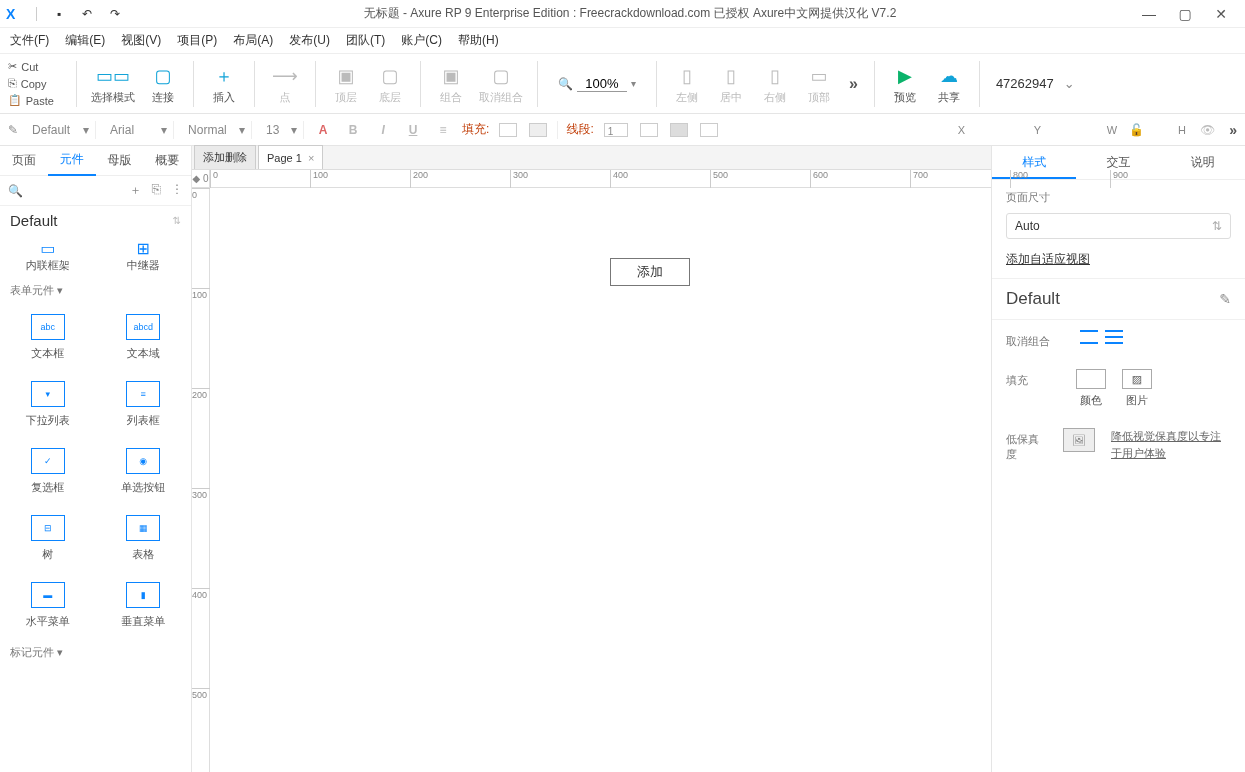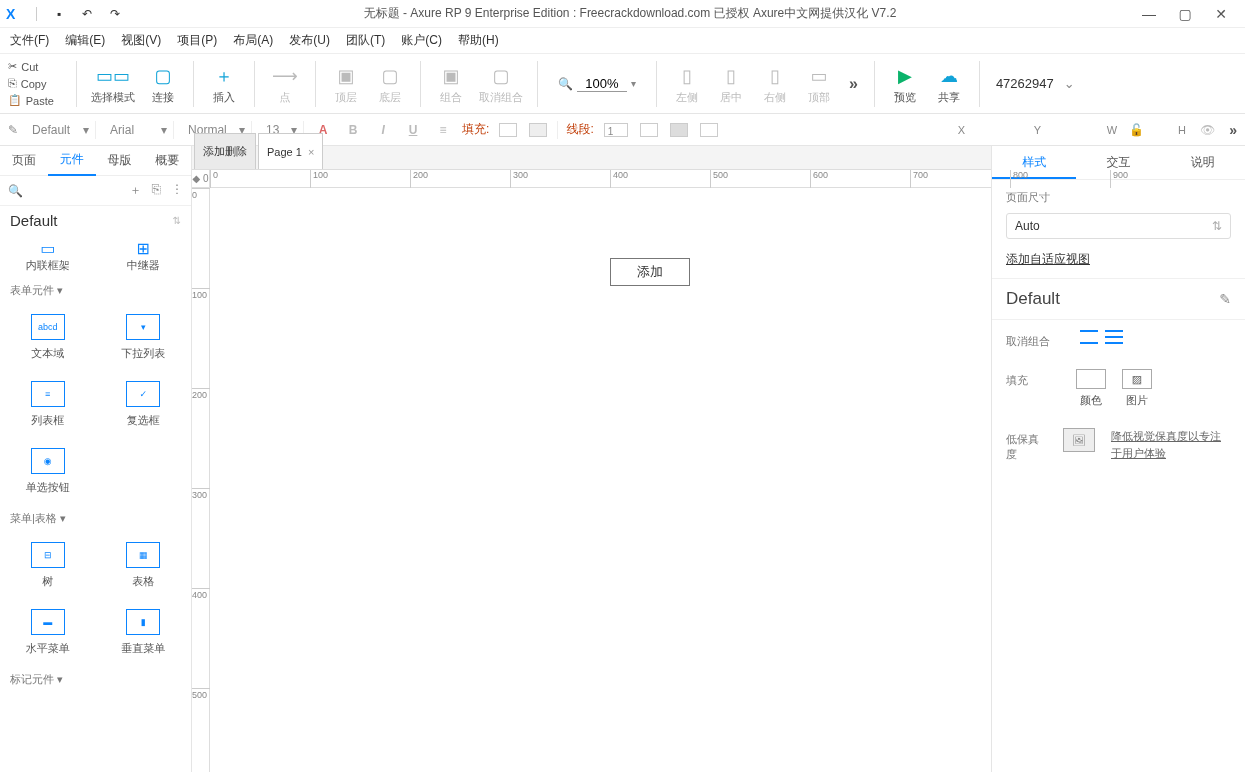--- a/index.html
+++ b/index.html
@@ -60,21 +60,21 @@
 .lp-section { padding:6px 10px; font-size:11px; color:#777;}
 .lp-grid { display:flex; flex-wrap:wrap;}
 .lp-item { width:50%; display:flex; flex-direction:column; align-items:center; padding:10px 4px; cursor:pointer;}
 .lp-item .wico { width:34px; height:26px; border:1px solid #0a84ff; display:flex; align-items:center; justify-content:center; font-size:9px; color:#0a84ff; margin-bottom:6px;}
 .lp-item .wlbl { font-size:11px; color:#555;}
 .leftpanel .scroll { overflow-y:auto; flex:1;}
 
 
 .canvas { flex:1; display:flex; flex-direction:column; position:relative; background:#fff;}
 .pagetabs { height:24px; display:flex; align-items:flex-end; background:#f4f4f4; border-bottom:1px solid #ddd;}
-.pagetabs .ptab { height:36px; background:#eaeaea; border:1px solid #ccc; border-bottom:none; margin-left:2px; padding:2px 8px; font-size:11px; display:flex; align-items:center; gap:6px; cursor:pointer;text-align:right;}
+.pagetabs .ptab { height:24px; background:#eaeaea; border:1px solid #ccc; border-bottom:none; margin-left:2px; padding:2px 8px; font-size:11px; display:flex; align-items:center; gap:6px; cursor:pointer;text-align:right;}
 .pagetabs .ptab.active { background:#fff;}
 .pagetabs .ptab .x { color:#999; font-size:11px;}
 .rulerh { height:18px; border-bottom:1px solid #ddd; position:relative; background:#fff; margin-left:18px;}
 .rulerh .tick { position:absolute; top:0; font-size:9px; color:#888; border-left:1px solid #ccc; height:18px; padding-left:2px;}
 .canvasbody { flex:1; display:flex; position:relative;}
 .rulerv { width:18px; border-right:1px solid #ddd; position:relative;}
 .rulerv .tick { position:absolute; left:0; font-size:9px; color:#888; border-top:1px solid #ccc; width:18px; writing-mode:horizontal-tb; padding-top:1px; text-align:left;}
 .stage { flex:1; position:relative; background:#fff;}
 .widget { position:absolute; border:1px solid #777; background:#fff; display:flex; align-items:center; justify-content:center; font-size:13px; color:#333;}
 .corner { width:18px; height:18px; border-right:1px solid #ddd; border-bottom:1px solid #ddd; position:absolute; left:0; top:0; display:flex; align-items:center; justify-content:center; font-size:10px; color:#888;}
@@ -293,41 +293,44 @@
             <div>内联框架</div>
           </div>
         <div class="half">
             <div class="smico">⊞</div>
             <div>中继器</div>
           </div>
       </div>
       <div class="lp-section">表单元件 ▾</div>
       <div class="lp-grid" id="form-grid">
           <div class="lp-item">
+            <div class="wico">abc</div>
+            <div class="wlbl">文本框</div>
+          </div>
+          <div class="lp-item">
             <div class="wico">abcd</div>
             <div class="wlbl">文本域</div>
           </div>
           <div class="lp-item">
             <div class="wico">▾</div>
             <div class="wlbl">下拉列表</div>
           </div>
           <div class="lp-item">
             <div class="wico">≡</div>
             <div class="wlbl">列表框</div>
           </div>
           <div class="lp-item">
             <div class="wico">✓</div>
             <div class="wlbl">复选框</div>
           </div>
           <div class="lp-item">
             <div class="wico">◉</div>
             <div class="wlbl">单选按钮</div>
           </div>
         </div>
-      <div class="lp-section">菜单|表格 ▾</div>
       <div class="lp-grid" id="menu-grid">
           <div class="lp-item">
             <div class="wico">⊟</div>
             <div class="wlbl">树</div>
           </div>
           <div class="lp-item">
             <div class="wico">▦</div>
             <div class="wlbl">表格</div>
           </div>
           <div class="lp-item">

